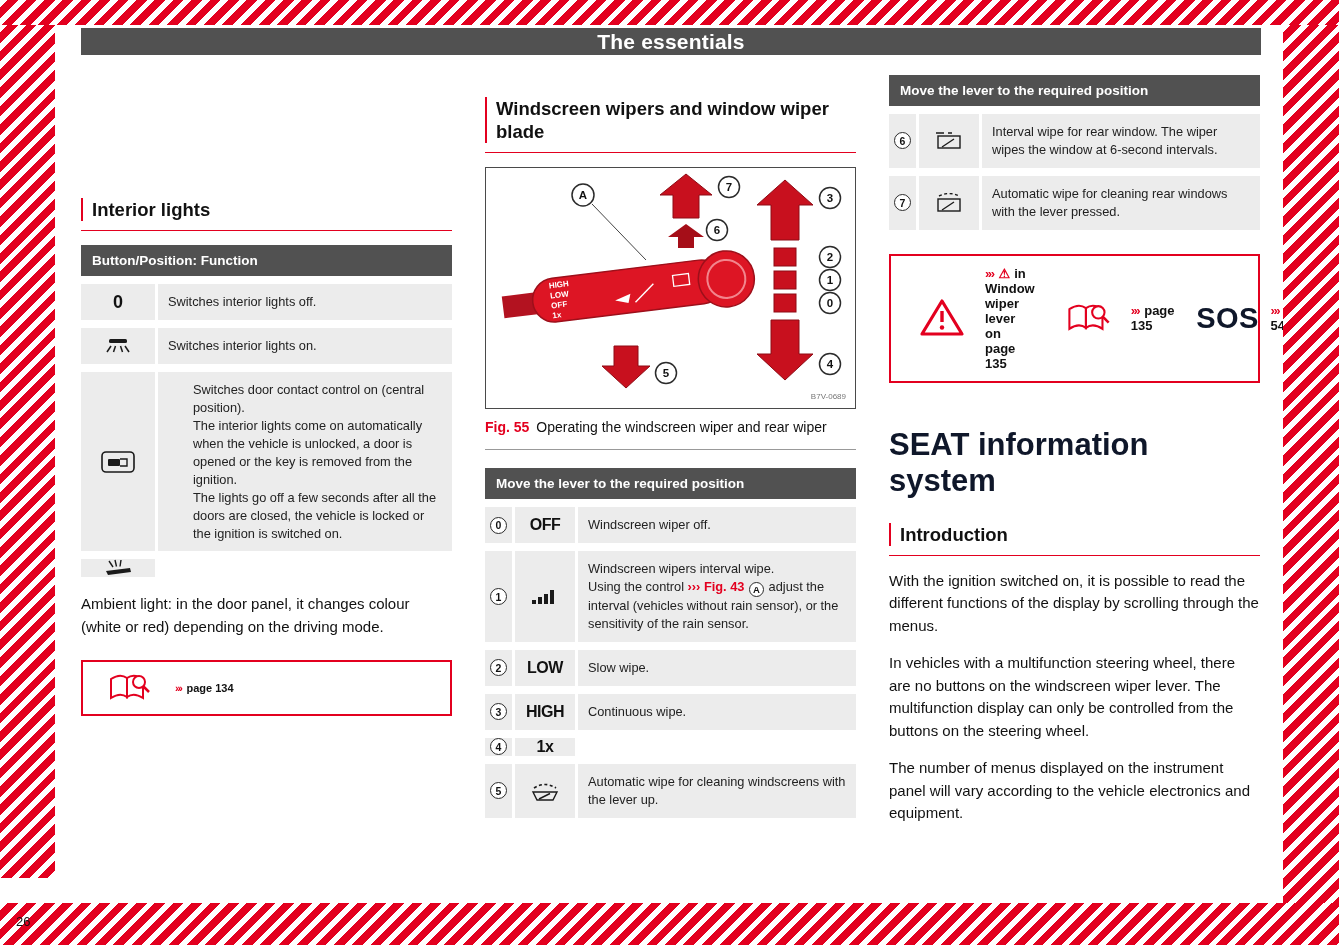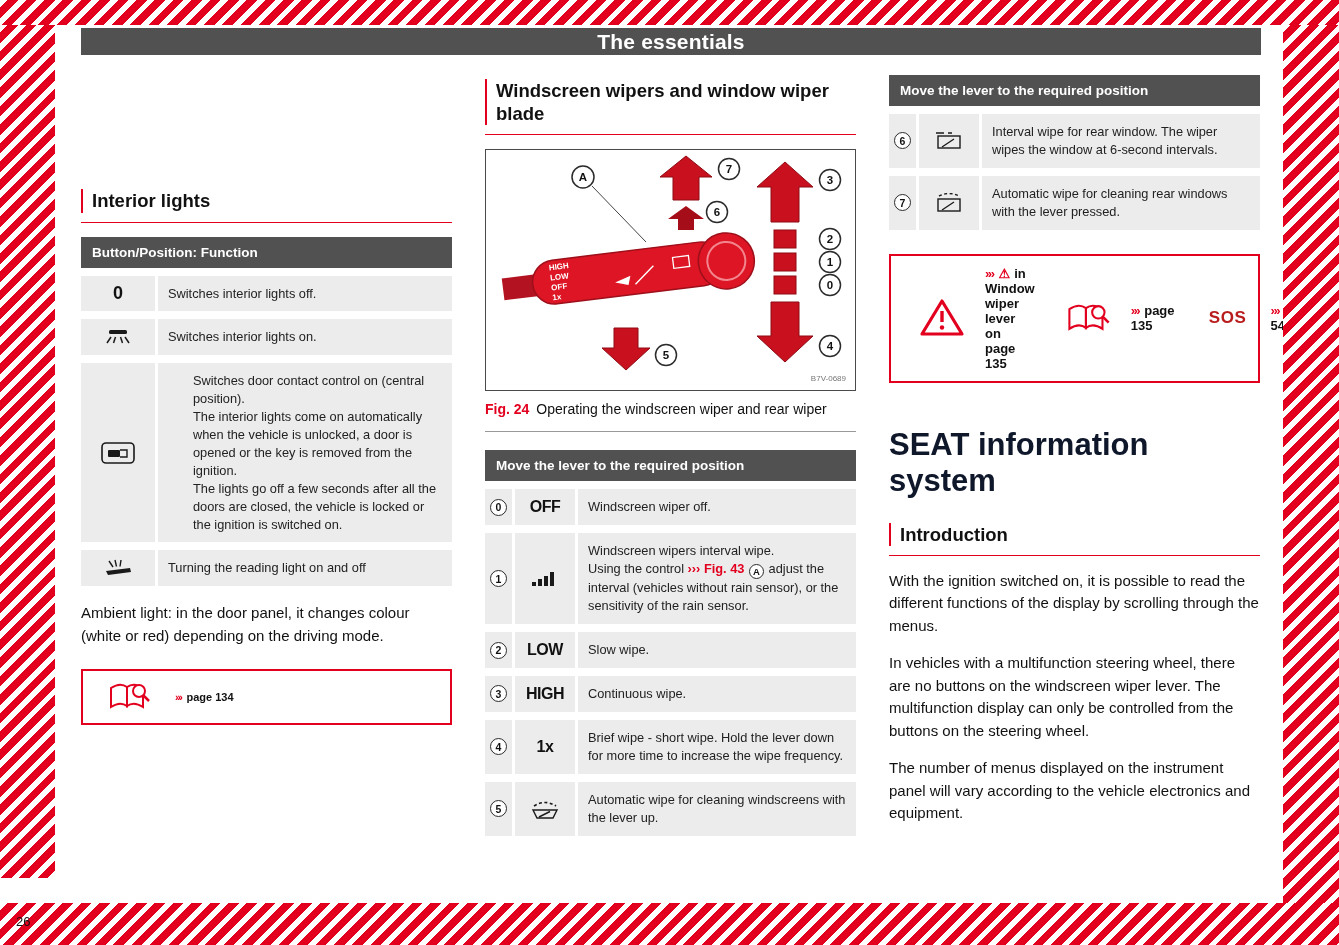--- a/index.html
+++ b/index.html
@@ -60,21 +60,21 @@
   .arr  { fill:#c8101e; stroke:#8e0b15; stroke-width:1; }
   .arr2 { fill:#a50e18; }
   .co circle { fill:#fff; stroke:#2b2b2b; stroke-width:1.5; }
   .co text { font-size:11.5px; font-weight:bold; fill:#111; text-anchor:middle; font-family:"Liberation Sans",sans-serif; }
   .stalk-t { fill:#fff; font-size:8px; font-weight:bold; font-family:"Liberation Sans",sans-serif; }
 
   .alertbox { border:2.5px solid #e3001f; margin-top:24px; padding:10px 8px; display:flex; gap:10px; }
   .alert-item { display:flex; align-items:center; min-height:46px; }
   .alert-icon { width:86px; flex:none; display:flex; align-items:center; justify-content:center; }
   .alert-text { font-size:13px; font-weight:bold; color:#111; }
-  .sos-text { color:#b91c1c; font-weight:bold; font-size:17px; letter-spacing:0.5px; }
+  .sos-text { color:#0f172a; font-weight:bold; font-size:29px; letter-spacing:0.5px; }
 
   .section-title { color:#0f172a; font-size:31px; font-weight:bold; margin-top:44px; margin-bottom:24px; }
 
   .intro-p { font-size:15px; line-height:1.5; color:#111; margin-bottom:15px; }
 
   .pagenum { position:absolute; left:16px; top:881px; font-size:13px; color:#111;margin-top:33px; }
 </style>
 </head>
 <body>
 
@@ -138,21 +138,20 @@
           <div class="cell icon-cell">
             <svg width="30" height="18" viewBox="0 0 30 18">
               <g stroke="#1a1a1a" stroke-width="1.4">
                 <line x1="6" y1="2" x2="10" y2="8"></line>
                 <line x1="12" y1="1" x2="13.5" y2="7.5"></line>
                 <line x1="18" y1="1" x2="17" y2="7.5"></line>
               </g>
               <path d="M3 12 L27 9 L28 13 L5 16 Z" fill="#1a1a1a"></path>
             </svg>
           </div>
-          <div class="cell text-cell">Turning the reading light on and off</div>
         </div>
       </div>
 
       <p class="body-p">Ambient light: in the door panel, it changes colour (white or red) depending on the driving mode.</p>
 
       <div class="refbox">
         <div class="refbox-icon">
           <svg width="44" height="30" viewBox="0 0 44 30">
             <path d="M4 6 C10 2 16 2 20 5 L20 24 C16 21 10 21 4 25 Z" fill="none" stroke="#e3001f" stroke-width="2"></path>
             <path d="M36 6 C30 2 24 2 20 5 L20 24 C24 21 30 21 36 25 Z" fill="none" stroke="#e3001f" stroke-width="2"></path>
@@ -235,21 +234,21 @@
               </g>
             <g class="co">
                 <circle cx="180" cy="205" r="10.5"></circle>
                 <text x="180" y="209">5</text>
               </g>
 
             <text class="figcode" x="360" y="231" text-anchor="end">B7V-0689</text>
           </svg>
         </div>
         <div class="figure-caption">
-          <span class="red-b figlabel">Fig. 24</span><span>Operating the windscreen wiper and rear wiper</span>
+          <span class="red-b figlabel">Fig. 55</span><span>Operating the windscreen wiper and rear wiper</span>
         </div>
       </div>
 
       <div class="tbl">
         <div class="tbl-head">Move the lever to the required position</div>
 
         <div class="trow">
           <div class="cell num-cell">
               <span class="callout">0</span>
             </div>
@@ -297,21 +296,20 @@
           <div class="cell text-cell">Continuous wipe.</div>
         </div>
 
         <div class="trow">
           <div class="cell num-cell">
               <span class="callout">4</span>
             </div>
           <div class="cell sym-cell">
               <span class="sym">1x</span>
             </div>
-          <div class="cell text-cell">Brief wipe - short wipe. Hold the lever down for more time to increase the wipe frequency.</div>
         </div>
 
         <div class="trow">
           <div class="cell num-cell">
               <span class="callout">5</span>
             </div>
           <div class="cell sym-cell">
             <svg width="30" height="21" viewBox="0 0 30 21">
               <path d="M4 8 Q15 1 26 8" fill="none" stroke="#1a1a1a" stroke-width="1.6" stroke-dasharray="3 2.5"></path>
               <path d="M3 12 L27 12 L23 20 L7 20 Z" fill="none" stroke="#1a1a1a" stroke-width="1.4"></path>

